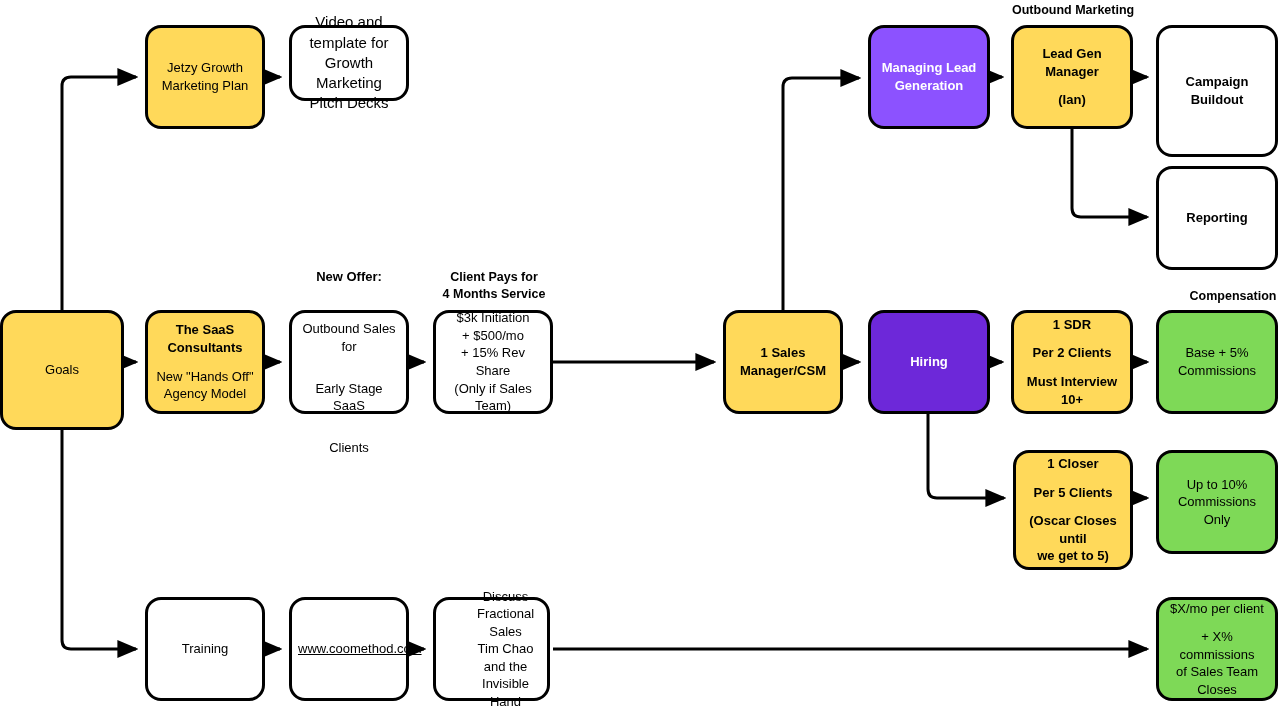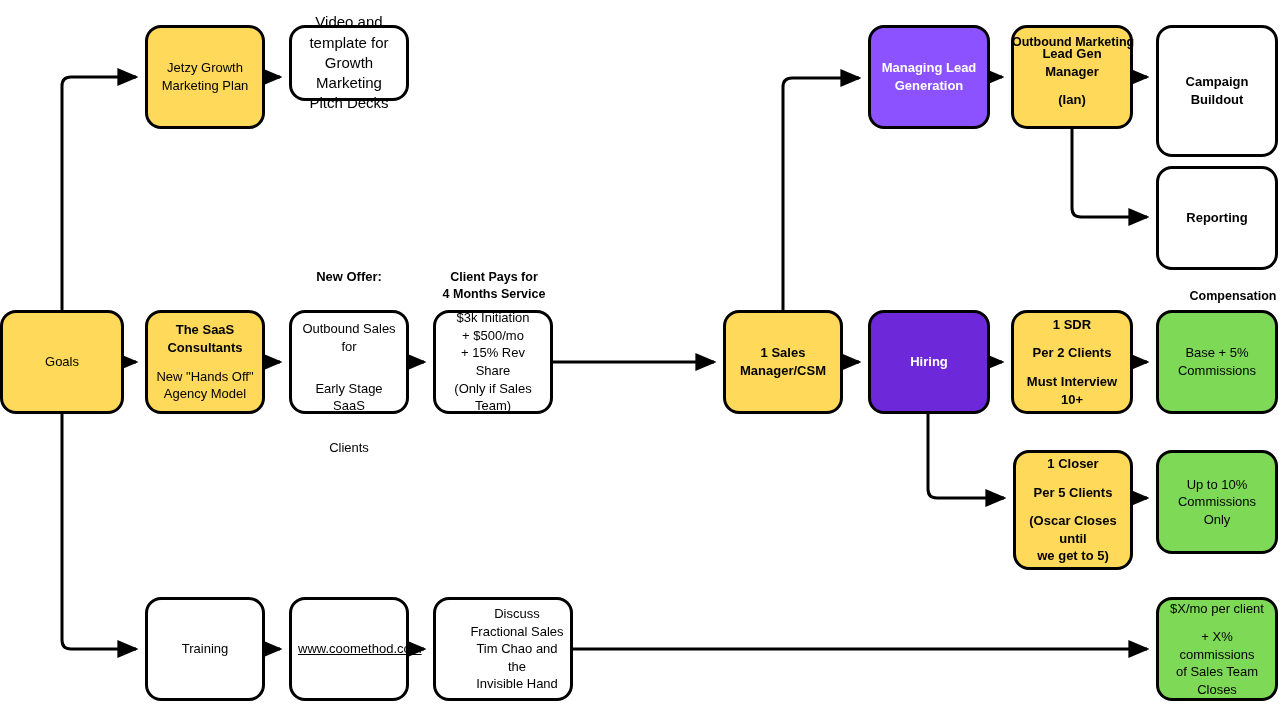--- a/index.html
+++ b/index.html
@@ -80,21 +80,21 @@
         <path d="M 1133 362 L 1147 362" fill="none" stroke="#000000" stroke-width="3" stroke-linecap="butt" marker-end="url(#arrow)"></path>
         <path d="M 928 414 L 928 489 Q 928 498 937 498 L 1004 498" fill="none" stroke="#000000" stroke-width="3" stroke-linecap="butt" marker-end="url(#arrow)"></path>
         <path d="M 1133 498 L 1147 498" fill="none" stroke="#000000" stroke-width="3" stroke-linecap="butt" marker-end="url(#arrow)"></path>
         <path d="M 62 414 L 62 640 Q 62 649 71 649 L 136 649" fill="none" stroke="#000000" stroke-width="3" stroke-linecap="butt" marker-end="url(#arrow)"></path>
         <path d="M 265 649 L 280 649" fill="none" stroke="#000000" stroke-width="3" stroke-linecap="butt" marker-end="url(#arrow)"></path>
         <path d="M 409 649 L 424 649" fill="none" stroke="#000000" stroke-width="3" stroke-linecap="butt" marker-end="url(#arrow)"></path>
         <path d="M 553 649 L 1147 649" fill="none" stroke="#000000" stroke-width="3" stroke-linecap="butt" marker-end="url(#arrow)"></path>
       </g>
   </svg>
   <div id="node-layer">
-      <div class="node" style="left: 0px; top: 310px; width: 124px; height: 104px; background: rgb(255, 217, 90); color: rgb(0, 0, 0); font-size: 13px;">
+      <div class="node" style="left: 0px; top: 310px; width: 124px; height: 120px; background: rgb(255, 217, 90); color: rgb(0, 0, 0); font-size: 13px;">
         <span class="ln">Goals</span>
       </div>
       <div class="node" style="left: 145px; top: 25px; width: 120px; height: 104px; background: rgb(255, 217, 90); color: rgb(0, 0, 0); font-size: 13px;">
         <span class="ln">Jetzy Growth</span>
         <span class="ln">Marketing Plan</span>
       </div>
       <div class="node" style="left: 289px; top: 25px; width: 120px; height: 76px; background: rgb(255, 255, 255); color: #000000; font-size: 15px;">
         <span class="ln">Video and</span>
         <span class="ln">template for</span>
         <span class="ln">Growth Marketing</span>
@@ -158,32 +158,32 @@
       <div class="node" style="left: 1156px; top: 450px; width: 122px; height: 104px; background: rgb(126, 217, 87); color: rgb(0, 0, 0); font-size: 13px;">
         <span class="ln">Up to 10%</span>
         <span class="ln">Commissions Only</span>
       </div>
       <div class="node" style="left: 145px; top: 597px; width: 120px; height: 104px; background: rgb(255, 255, 255); color: rgb(0, 0, 0); font-size: 13px; align-items: flex-end;">
         <span class="ln">Training</span>
       </div>
       <div class="node" style="left: 289px; top: 597px; width: 120px; height: 104px; background: rgb(255, 255, 255); color: rgb(0, 0, 0); font-size: 13px;">
         <span class="ln u">www.coomethod.com</span>
       </div>
-      <div class="node" style="left: 433px; top: 597px; width: 140px; height: 104px; background: rgb(255, 255, 255); color: rgb(0, 0, 0); font-size: 13px; padding-left: 34px;">
+      <div class="node" style="left: 433px; top: 597px; width: 117px; height: 104px; background: rgb(255, 255, 255); color: rgb(0, 0, 0); font-size: 13px; padding-left: 34px;">
         <span class="ln">Discuss</span>
         <span class="ln">Fractional Sales</span>
         <span class="ln">Tim Chao and the</span>
         <span class="ln">Invisible Hand</span>
       </div>
       <div class="node" style="left: 1156px; top: 597px; width: 122px; height: 104px; background: rgb(126, 217, 87); color: rgb(0, 0, 0); font-size: 13px;">
         <span class="ln">$X/mo per client</span>
         <span class="ln gap">+ X% commissions</span>
         <span class="ln">of Sales Team</span>
         <span class="ln">Closes</span>
       </div>
     </div>
   <div id="caption-layer">
-      <div class="caption" style="left: 1012px; top: 3px; width: 122px; margin-top: 32px;">Outbound Marketing</div>
+      <div class="caption" style="left: 1012px; top: 3px; width: 122px;">Outbound Marketing</div>
       <div class="caption" style="left: 433px; top: 270px; width: 122px;">Client Pays for</div>
       <div class="caption" style="left: 433px; top: 287px; width: 122px;">4 Months Service</div>
       <div class="caption" style="left: 1172px; top: 289px; width: 122px;">Compensation</div>
     </div>
 </div>
 
 </body></html>

